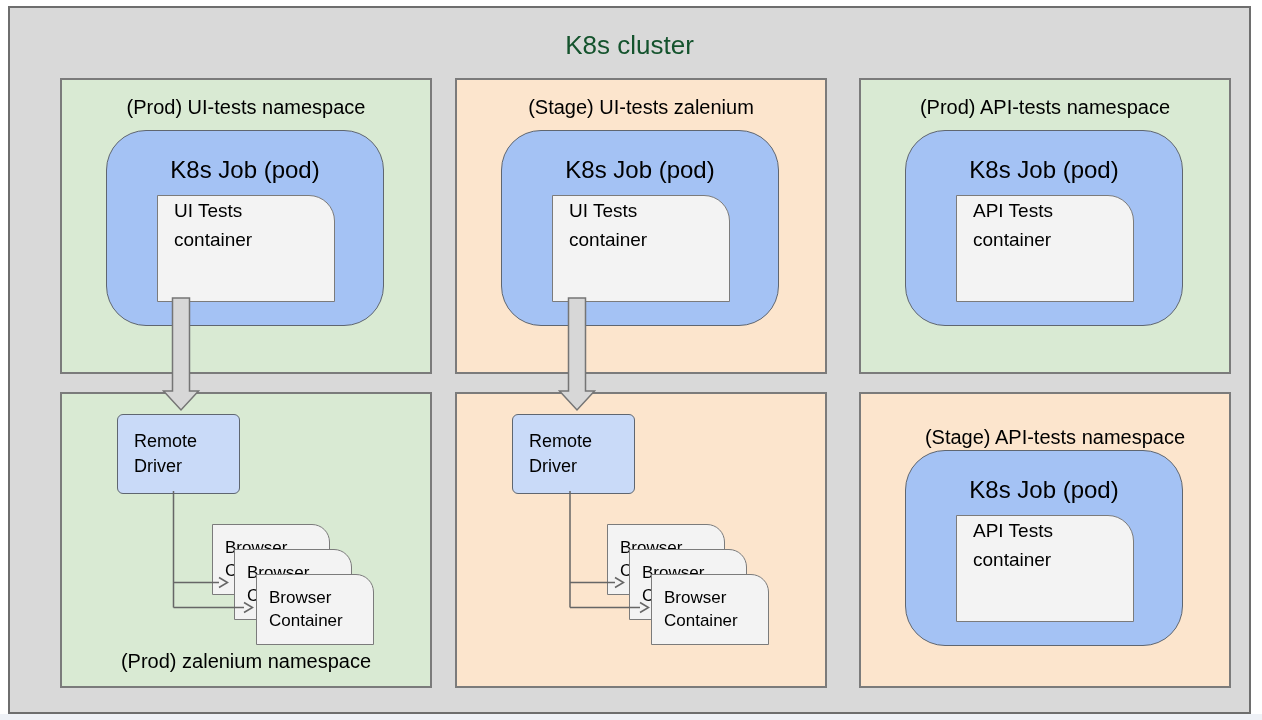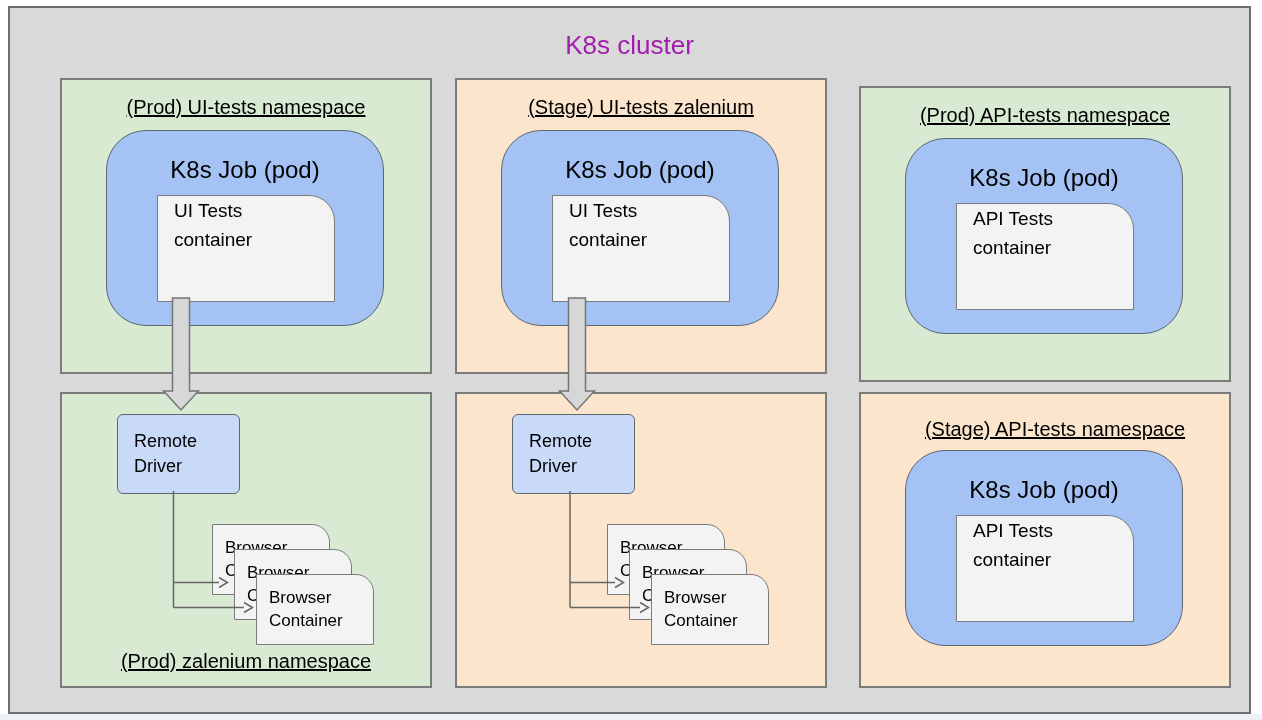--- a/index.html
+++ b/index.html
@@ -1,26 +1,26 @@
 <!DOCTYPE html>
 <html><head>
 <meta charset="utf-8">
 <style>
   html,body{margin:0;padding:0;background:#ffffff;}
   #stage{position:relative;width:1262px;height:720px;background:#ffffff;overflow:hidden;
          font-family:"Liberation Sans",sans-serif;color:#000;}
   #cluster{position:absolute;left:8px;top:6px;width:1243px;height:708px;box-sizing:border-box;
            background:#d9d9d9;border:2px solid #6e6e6e;}
-  #cluster-title{position:absolute;top:22px;left:0;right:0;text-align:center;font-size:26px;color:#a21caf;}
+  #cluster-title{position:absolute;top:22px;left:0;right:0;text-align:center;font-size:26px;color:#14532d;}
   #bottom-strip{position:absolute;left:0;top:714px;width:1262px;height:6px;background:#eef1f6;}
 
   .ns{position:absolute;width:372px;height:296px;box-sizing:border-box;border:2px solid #7b7b7b;}
   .ns.green{background:#d9ead3;}
   .ns.orange{background:#fce5cd;}
-  .ns-label{position:absolute;left:0;right:0;text-align:center;font-size:20px;white-space:nowrap;text-decoration:underline;}
+  .ns-label{position:absolute;left:0;right:0;text-align:center;font-size:20px;white-space:nowrap;}
   .ns-label.top{top:16px;}
   .ns-label.bottom{bottom:13px;}
 
   .pod{position:absolute;left:44px;top:50px;width:278px;height:196px;box-sizing:border-box;
        background:#a4c2f4;border:1.5px solid #5f6670;border-radius:40px;}
   .pod-title{position:absolute;top:25px;left:0;right:0;text-align:center;font-size:24px;}
   .container-box{position:absolute;left:95px;top:115px;width:178px;height:107px;box-sizing:border-box;
        background:#f3f3f3;border:1.5px solid #7b7b7b;border-radius:0 26px 0 0;
        display:flex;align-items:flex-start;font-size:19px;line-height:1.55;}
   .container-box span{display:block;padding-left:16px;padding-right:30px;}
@@ -60,21 +60,21 @@
     <section class="ns orange" style="left:445px;top:70px;">
       <div class="ns-label top">(Stage) UI-tests zalenium</div>
       <div class="pod">
         <div class="pod-title">K8s Job (pod)</div>
       </div>
       <div class="container-box">
         <span>UI Tests container</span>
       </div>
     </section>
 
-    <section class="ns green" style="left:849px;top:70px;margin-top:8px;">
+    <section class="ns green" style="left:849px;top:70px;">
       <div class="ns-label top">(Prod) API-tests namespace</div>
       <div class="pod">
         <div class="pod-title">K8s Job (pod)</div>
       </div>
       <div class="container-box">
         <span>API Tests container</span>
       </div>
     </section>
 
     <section class="ns green" style="left:50px;top:384px;">
@@ -102,21 +102,21 @@
       </div>
       <div class="browser b2">
         <span>Browser Container</span>
       </div>
       <div class="browser b3">
         <span>Browser Container</span>
       </div>
     </section>
 
     <section class="ns orange" style="left:849px;top:384px;">
-      <div class="ns-label top" style="top:24px;padding-left:20px;">(Stage) API-tests namespace</div>
+      <div class="ns-label top" style="top:32px;padding-left:20px;">(Stage) API-tests namespace</div>
       <div class="pod" style="top:56px;">
         <div class="pod-title">K8s Job (pod)</div>
       </div>
       <div class="container-box" style="top:121px;">
         <span>API Tests container</span>
       </div>
     </section>
   </div>
 
   <svg id="overlay" viewBox="0 0 1262 720" xmlns="http://www.w3.org/2000/svg">

